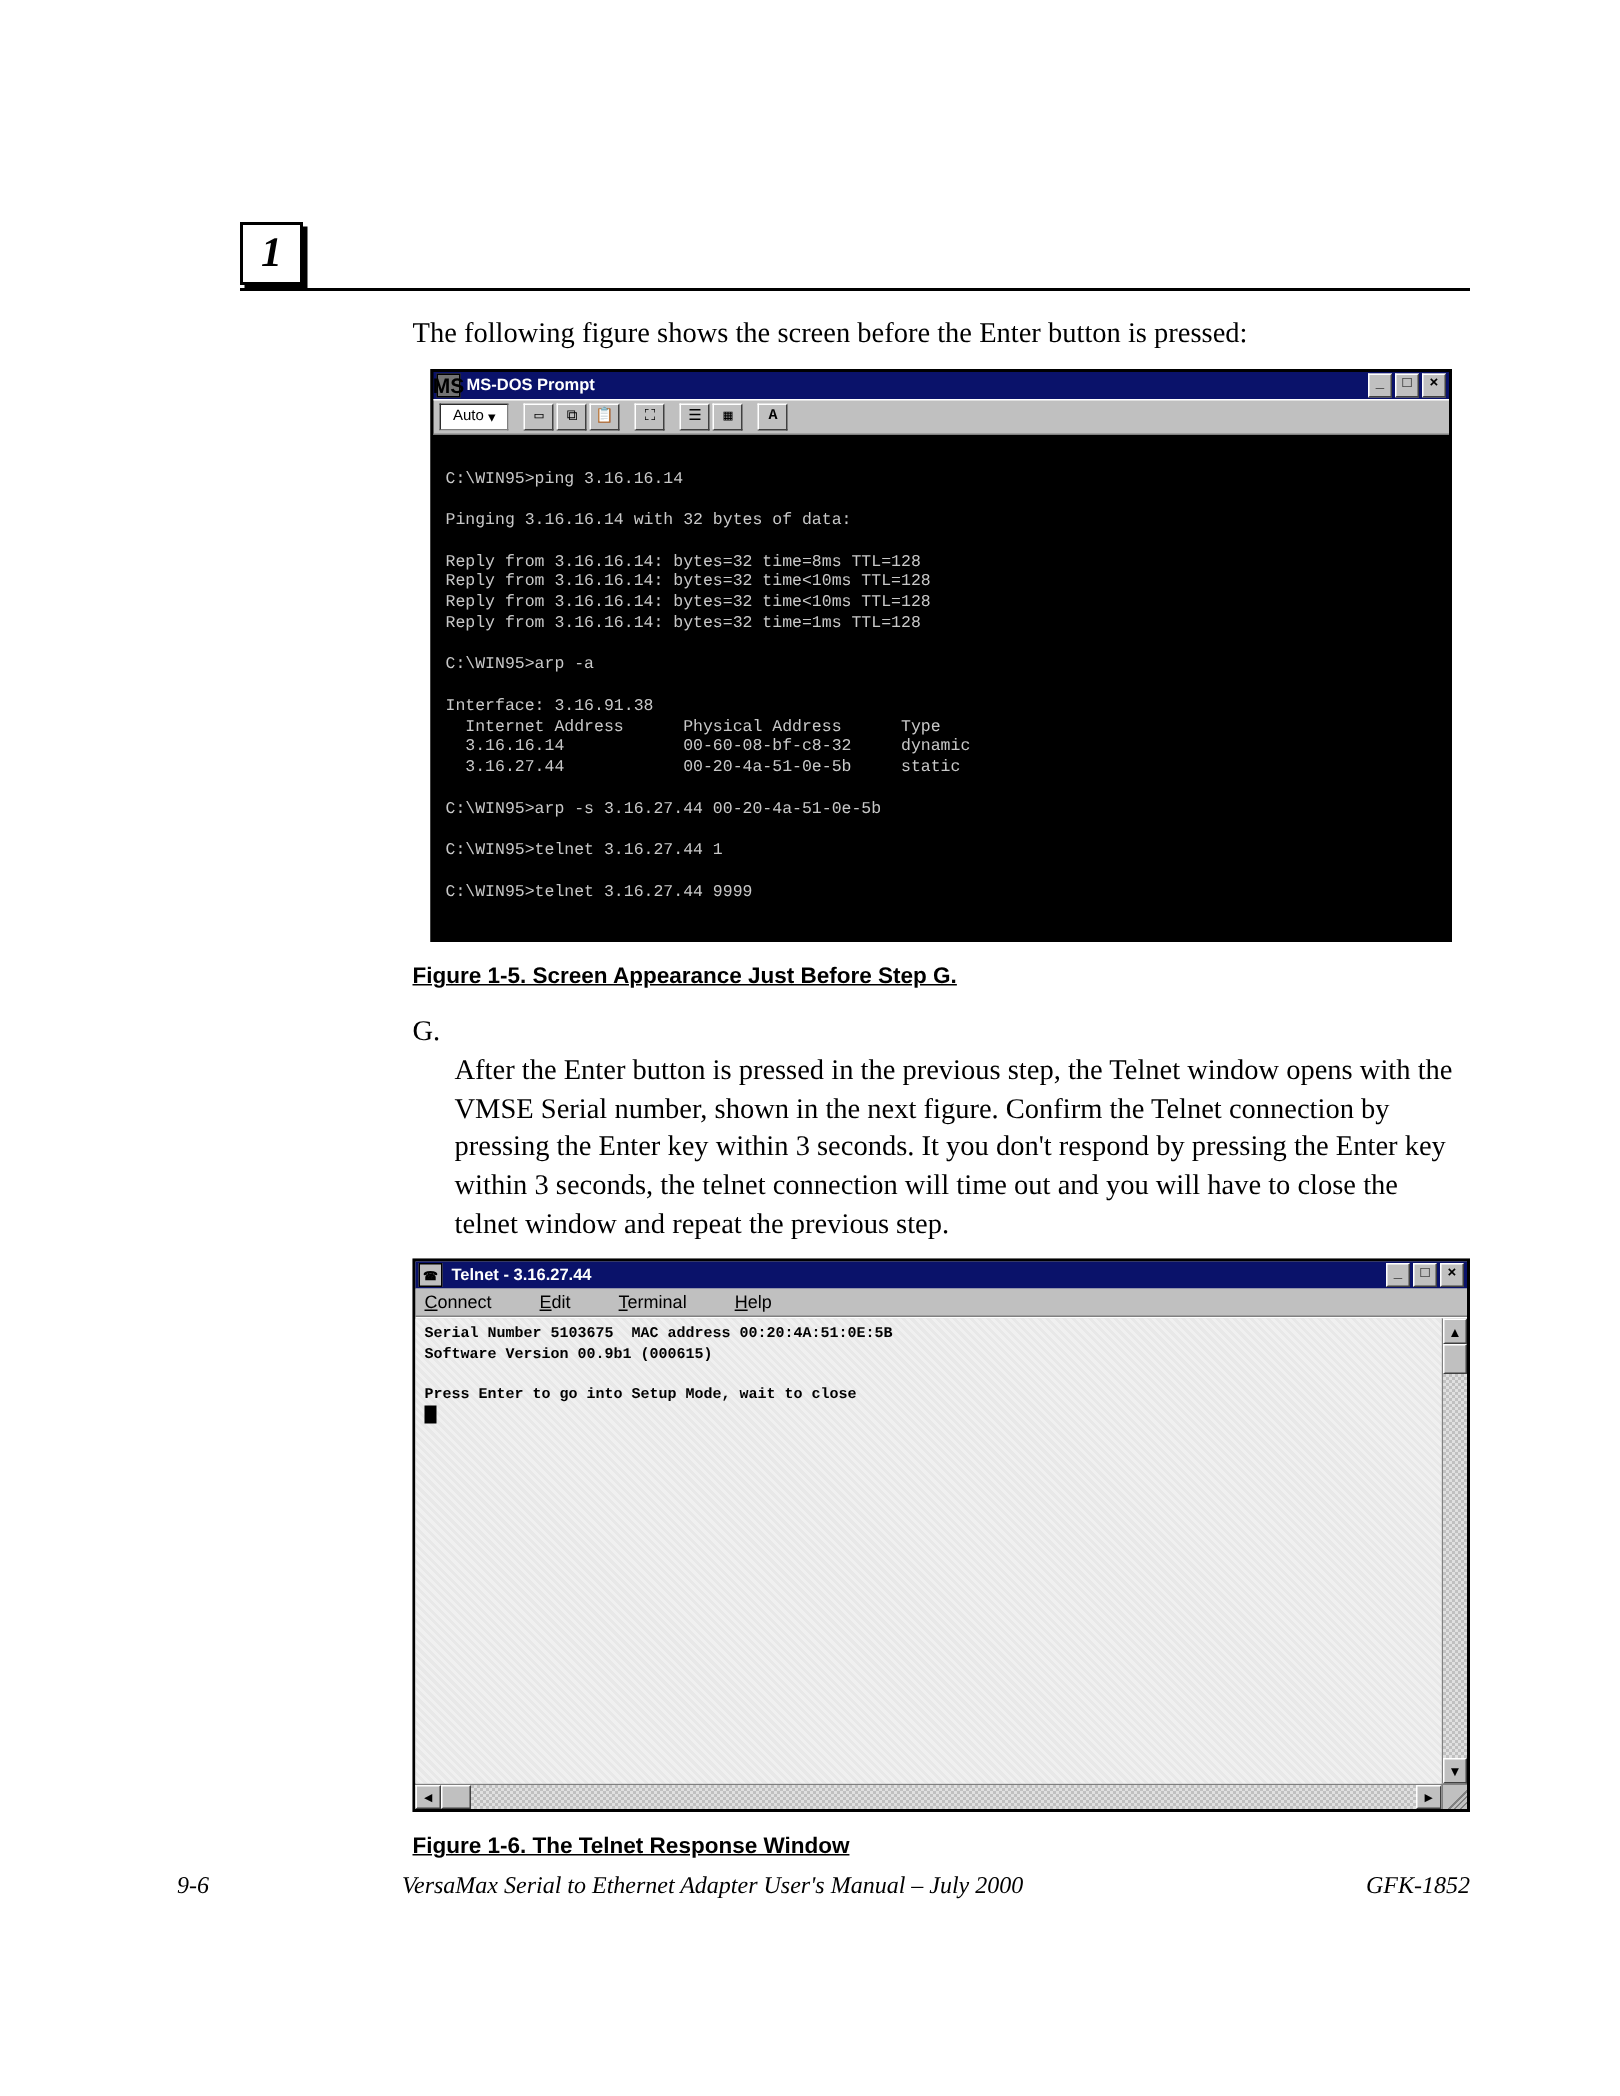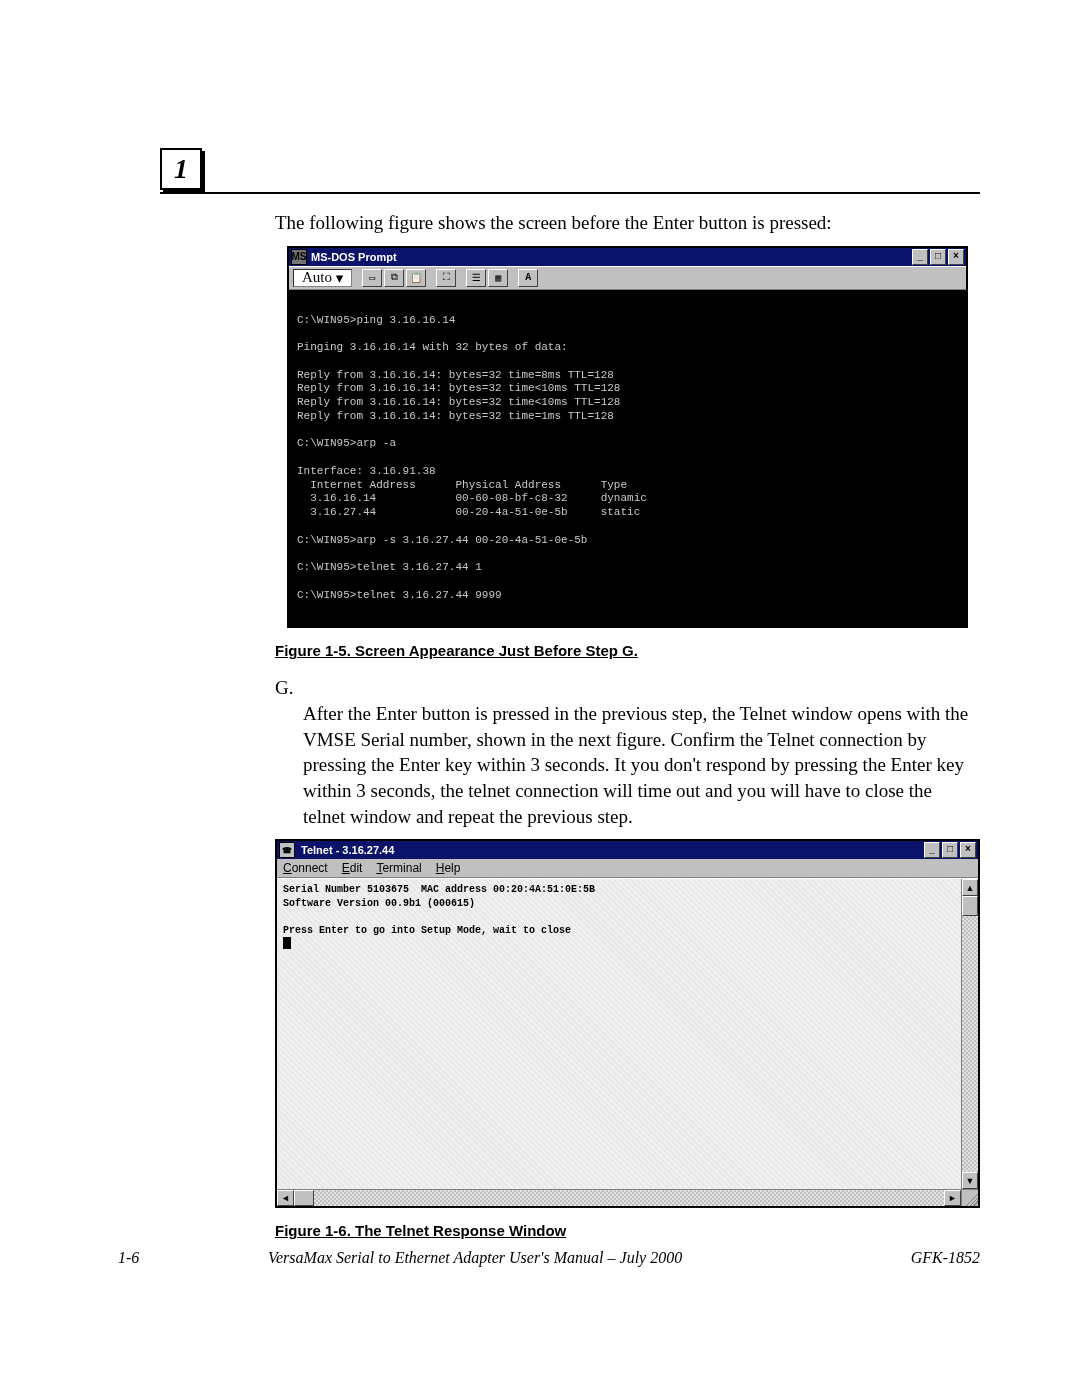--- a/index.html
+++ b/index.html
@@ -89,40 +89,40 @@
     display: flex;
     align-items: center;
     height: 18px;
     font-family: Arial, sans-serif;
     font-size: 11px;
     font-weight: bold;
     padding: 0 2px;
   }
   .dos-titlebar .t-icon {
     width: 14px; height: 14px; background: #737373; margin-right: 4px; border:1px solid #000;
-    display:flex; align-items:center; justify-content:center; font-size:10px; color:#000;
+    display:flex; align-items:center; justify-content:center; font-size:14px; color:#000;
   }
   .dos-titlebar .t-title { flex: 1; }
   .dos-titlebutton {
     width: 14px; height: 14px; background: #c0c0c0; color:#000; border:1px solid #fff;
     border-right-color:#404040; border-bottom-color:#404040;
     margin-left: 2px; font-size:10px; line-height:12px; text-align:center; font-family: Arial;
   }
   .dos-toolbar {
     background: #c0c0c0;
     border-top: 1px solid #fff;
     border-bottom: 1px solid #808080;
     height: 22px;
     display: flex;
     align-items: center;
     padding: 0 4px;
     gap: 2px;
   }
   .tb-auto {
-    font-family: Liberation Serif, serif; font-size: 15px; background:#fff; border:1px inset #808080;
+    font-family: Liberation Sans, sans-serif; font-size: 10px; background:#fff; border:1px inset #808080;
     padding: 1px 8px; height: 14px; display:flex; align-items:center;
   }
   .tb-btn {
     width: 18px; height: 16px; background:#c0c0c0;
     border:1px solid #fff; border-right-color:#404040; border-bottom-color:#404040;
     display:flex; align-items:center; justify-content:center; font-size:10px;
   }
   .tb-sep { width: 6px; }
   .dos-body {
     background: #000;
@@ -151,21 +151,21 @@
     padding: 0 2px;
   }
   .telnet-titlebar .t-title { flex:1; margin-left:4px; }
   .telnet-menubar {
     background: #c0c0c0;
     font-size: 12px;
     height: 18px;
     display: flex;
     align-items: center;
     padding: 0 6px;
-    gap: 14px;
+    gap: 32px;
     border-bottom: 1px solid #808080;
   }
   .telnet-menubar span u { text-decoration: underline; }
   .telnet-content-wrap {
     display: flex;
     height: 310px;
     border-top: 1px solid #fff;
   }
   .telnet-content {
     flex: 1;
@@ -332,17 +332,17 @@
           <div class="sc-btn" style="width:15px;height:auto;">►</div>
         </div>
         <div class="size-grip"></div>
       </div>
     </div>
 
     <p class="figure-caption">Figure 1-6.  The Telnet Response Window</p>
   </div>
 
   <div class="footer">
-    <span class="pnum">1-6</span>
+    <span class="pnum">9-6</span>
     <span class="mid">VersaMax Serial to Ethernet Adapter User's Manual – July 2000</span>
     <span class="doc">GFK-1852</span>
   </div>
 </div>
 
 </body></html>

